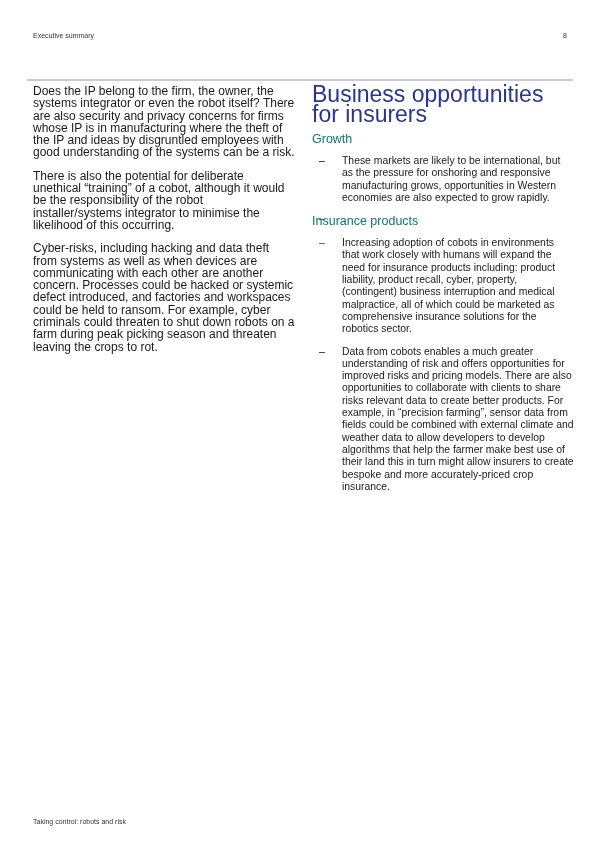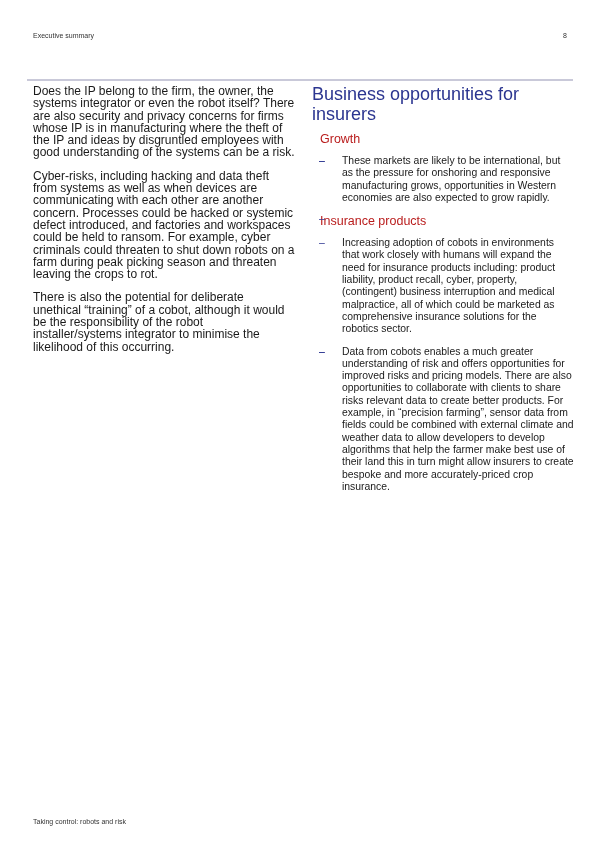--- a/index.html
+++ b/index.html
@@ -4,39 +4,39 @@
   <style>
     html, body { margin: 0; padding: 0; background: #ffffff; }
     body { width: 600px; height: 848px; position: relative; overflow: hidden;
            font-family: "Liberation Sans", sans-serif; color: #1a1a1a; }
     .running-header { position: absolute; left: 33px; top: 32px; font-size: 7px; color: #333; }
     .page-number { position: absolute; right: 33px; top: 32px; font-size: 7px; color: #333; }
     .divider { position: absolute; left: 27px; right: 27px; top: 79px; height: 2px; background: #c9c9d9; }
     .left-col { position: absolute; left: 33px; top: 85px; width: 262px; font-size: 12px; line-height: 12.3px; }
     .left-col p { margin: 0 0 11px 0; }
     .right-col { position: absolute; left: 312px; top: 84px; width: 262px; }
-    .main-heading { font-size: 18px; color: #2b3590; margin: 0 0 8px 0; font-weight: normal; line-height: 20px; }
-    .sub-heading { font-size: 12.5px; color: #b91c1c; margin: 0 0 9px 8px; font-weight: normal; line-height: 14px; }
+    .main-heading { font-size: 23px; color: #2b3590; margin: 0 0 8px 0; font-weight: normal; line-height: 20px; }
+    .sub-heading { font-size: 12.5px; color: #0f766e; margin: 0 0 9px 0; font-weight: normal; line-height: 14px; }
     ul.bullets { list-style: none; margin: 0 0 10px 0; padding: 0; }
     ul.bullets li { position: relative; padding-left: 30px; font-size: 10.4px; line-height: 12.3px; margin-bottom: 9px; }
     ul.bullets li .dash { position: absolute; left: 7px; top: 0; color: #2b3590; }
     .section { margin-bottom: 6px; }
     .running-footer { position: absolute; left: 33px; top: 818px; font-size: 7px; color: #333; }
   </style>
 </head>
 <body>
 
 <div class="running-header">Executive summary</div>
 <div class="page-number">8</div>
 <div class="divider"></div>
 
 <div class="left-col">
   <p>Does the IP belong to the firm, the owner, the systems integrator or even the robot itself? There are also security and privacy concerns for firms whose IP is in manufacturing where the theft of the IP and ideas by disgruntled employees with good understanding of the systems can be a risk.</p>
+  <p>There is also the potential for deliberate unethical “training” of a cobot, although it would be the responsibility of the robot installer/systems integrator to minimise the likelihood of this occurring.</p>
   <p>Cyber-risks, including hacking and data theft from systems as well as when devices are communicating with each other are another concern. Processes could be hacked or systemic defect introduced, and factories and workspaces could be held to ransom. For example, cyber criminals could threaten to shut down robots on a farm during peak picking season and threaten leaving the crops to rot.</p>
-  <p>There is also the potential for deliberate unethical “training” of a cobot, although it would be the responsibility of the robot installer/systems integrator to minimise the likelihood of this occurring.</p>
 </div>
 
 <div class="right-col">
   <h1 class="main-heading">Business opportunities for insurers</h1>
 
   <div class="section">
     <h2 class="sub-heading">Growth</h2>
     <ul class="bullets">
       <li><span class="dash">–</span></li>
       <li><span class="dash">–</span><span>These markets are likely to be international, but as the pressure for onshoring and responsive manufacturing grows, opportunities in Western economies are also expected to grow rapidly.</span></li>

